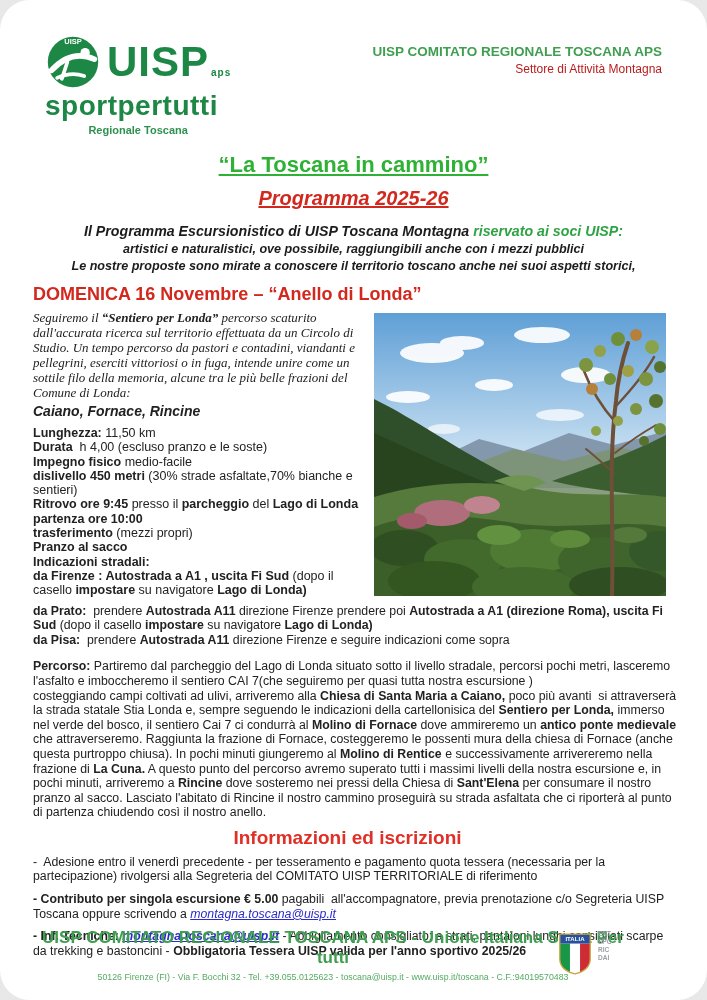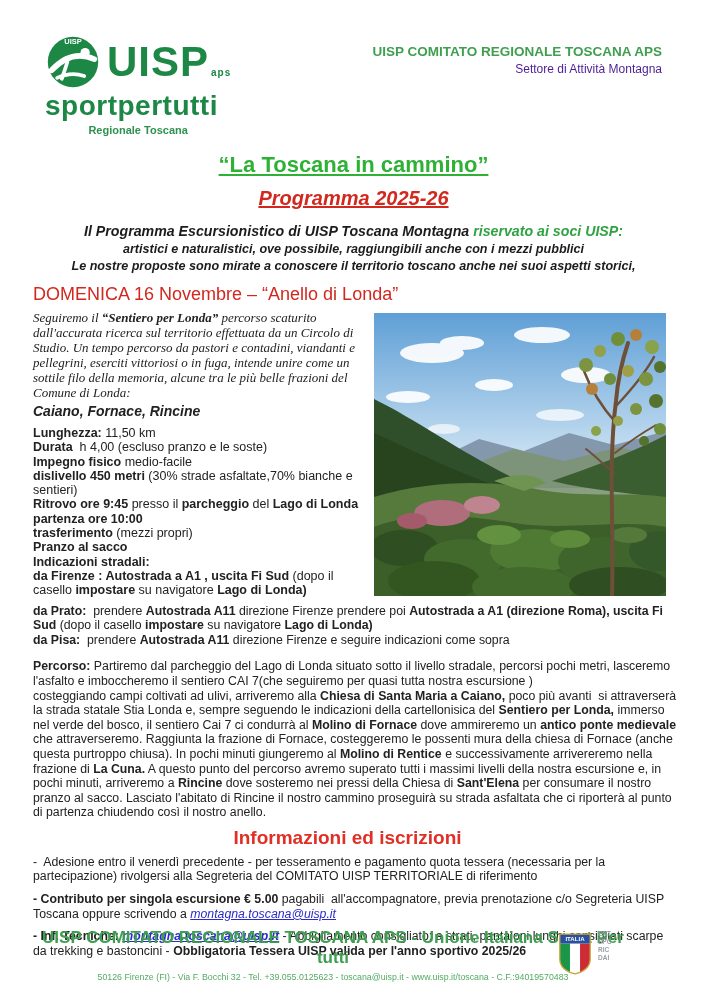--- a/index.html
+++ b/index.html
@@ -1,36 +1,36 @@
 <!DOCTYPE html>
 <html><head>
 <meta charset="utf-8">
 <style>
   html,body{margin:0;padding:0;background:#e8e8e8;}
   .page{
     position:relative;width:707px;height:1000px;margin:0 auto;background:#ffffff;
-    font-family:"Liberation Sans",sans-serif;color:#222;overflow:hidden;
+    font-family:"Liberation Sans",sans-serif;color:#222;overflow:hidden;border-radius:30px;
   }
   
   .header{display:flex;justify-content:space-between;align-items:flex-start;margin:34px 45px 0 45px;}
   .logo{display:flex;flex-direction:column;}
   .logo-row{display:flex;align-items:center;gap:6px;}
   .logo-acronym{font-size:42px;font-weight:bold;color:#1d8745;letter-spacing:1px;line-height:1;}
   .logo-aps{font-size:10px;font-weight:bold;color:#1d8745;margin-left:2px;}
   .logo-word{font-size:28px;color:#1d8745;font-weight:bold;letter-spacing:.5px;margin-top:2px;line-height:1;}
   .logo-region{font-size:11px;color:#2f9150;font-weight:bold;text-align:center;margin-top:4px;}
   .org{text-align:right;margin-top:10px;}
   .org-title{font-size:13.5px;font-weight:bold;color:#3f9e4f;}
-  .org-sub{font-size:12px;color:#4c1d95;margin-top:3px;}
+  .org-sub{font-size:12px;color:#b91c1c;margin-top:3px;}
   
   .title{margin:16px 0 0 0;text-align:center;font-size:22px;font-weight:bold;color:#2eb135;text-decoration:underline;}
   .program{margin:9px 0 0 0;text-align:center;font-size:20px;font-weight:bold;font-style:italic;color:#d2281e;text-decoration:underline;}
   .intro1{margin:13px 20px 0 20px;text-align:center;font-size:14.2px;font-weight:bold;font-style:italic;color:#1c1c1c;}
   .intro2{margin:3px 20px 0 20px;text-align:center;font-size:12.6px;font-weight:bold;font-style:italic;color:#1c1c1c;}
-  .event-heading{margin:11px 0 0 33px;font-size:18px;font-weight:normal;color:#d2281e;}
+  .event-heading{margin:11px 0 0 33px;font-size:18px;font-weight:bold;color:#d2281e;}
   
   .cols{display:flex;margin:5px 22px 0 33px;gap:11px;}
   .col-left{width:330px;}
   .col-right{width:292px;flex:none;}
   .desc{margin:0;font-size:13px;font-style:italic;line-height:15px;white-space:pre-wrap;font-family:Liberation Serif, serif;}
   .villages{margin:3px 0 0 0;font-size:14px;font-weight:bold;font-style:italic;}
   .details{margin-top:7px;}
   .dline{font-size:12.5px;line-height:14.3px;white-space:pre-wrap;}
   .photo{display:block;margin-top:3px;}
   

